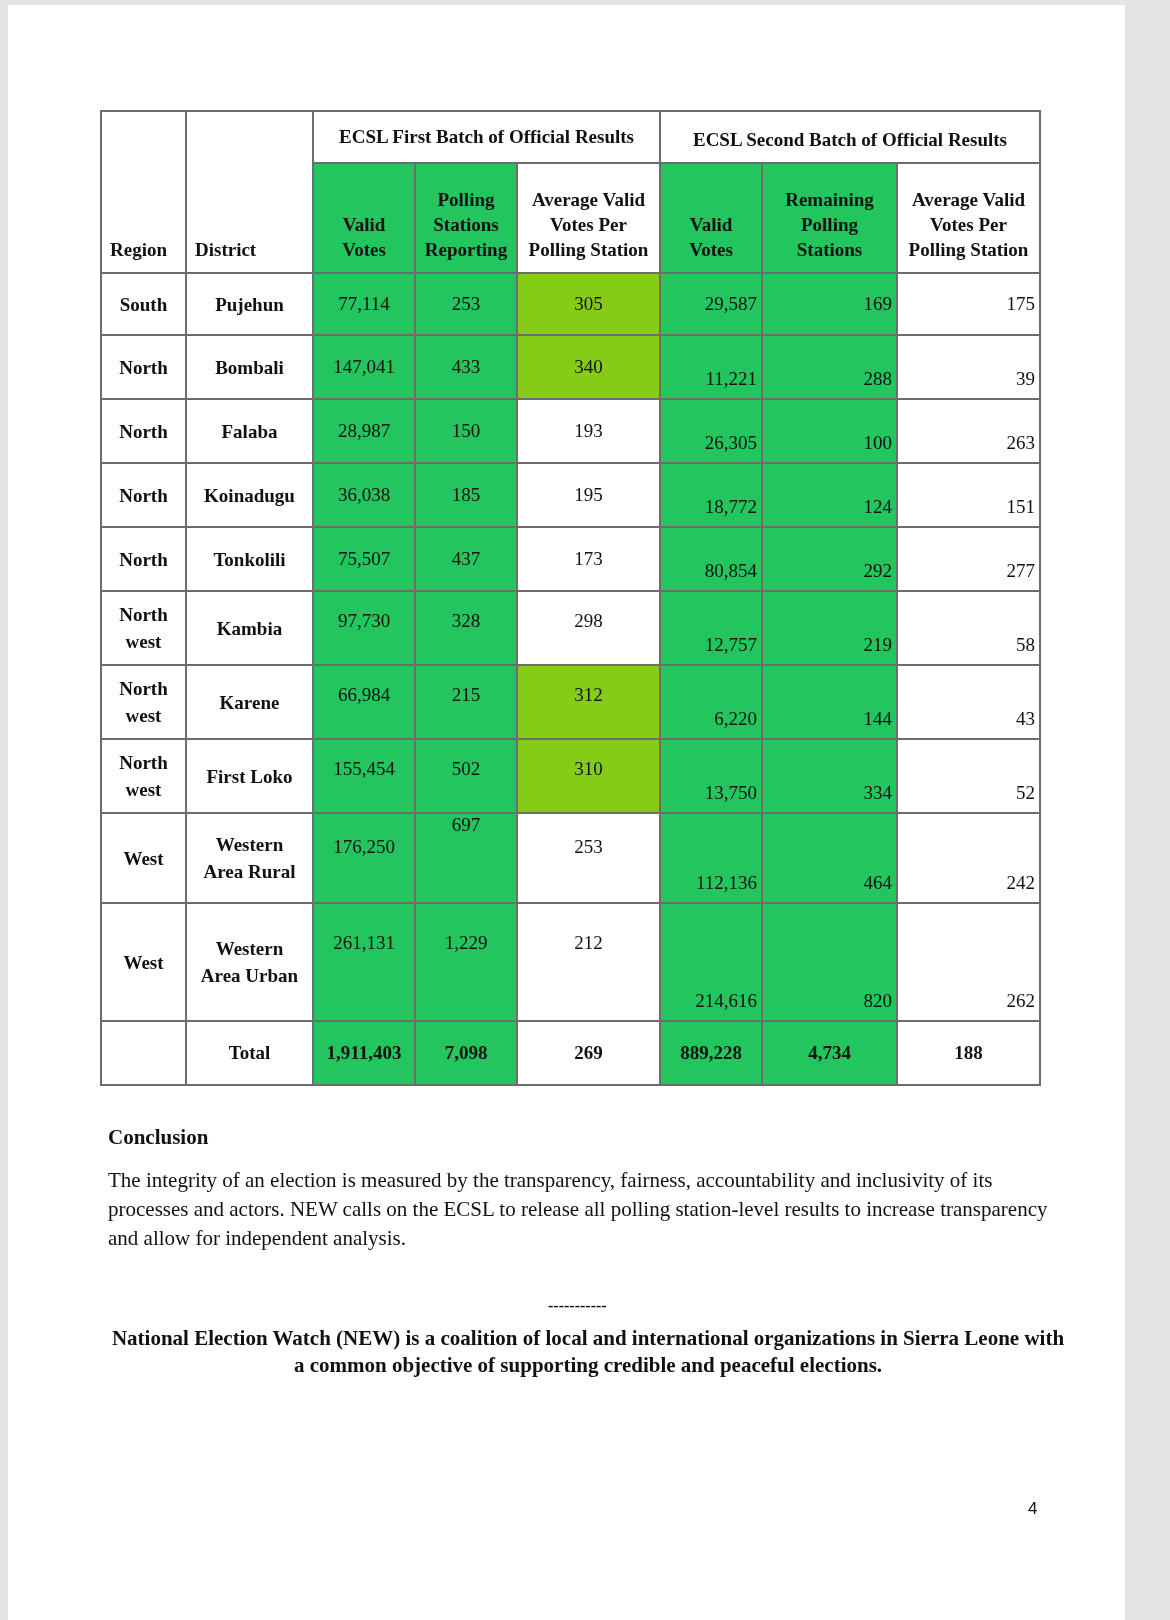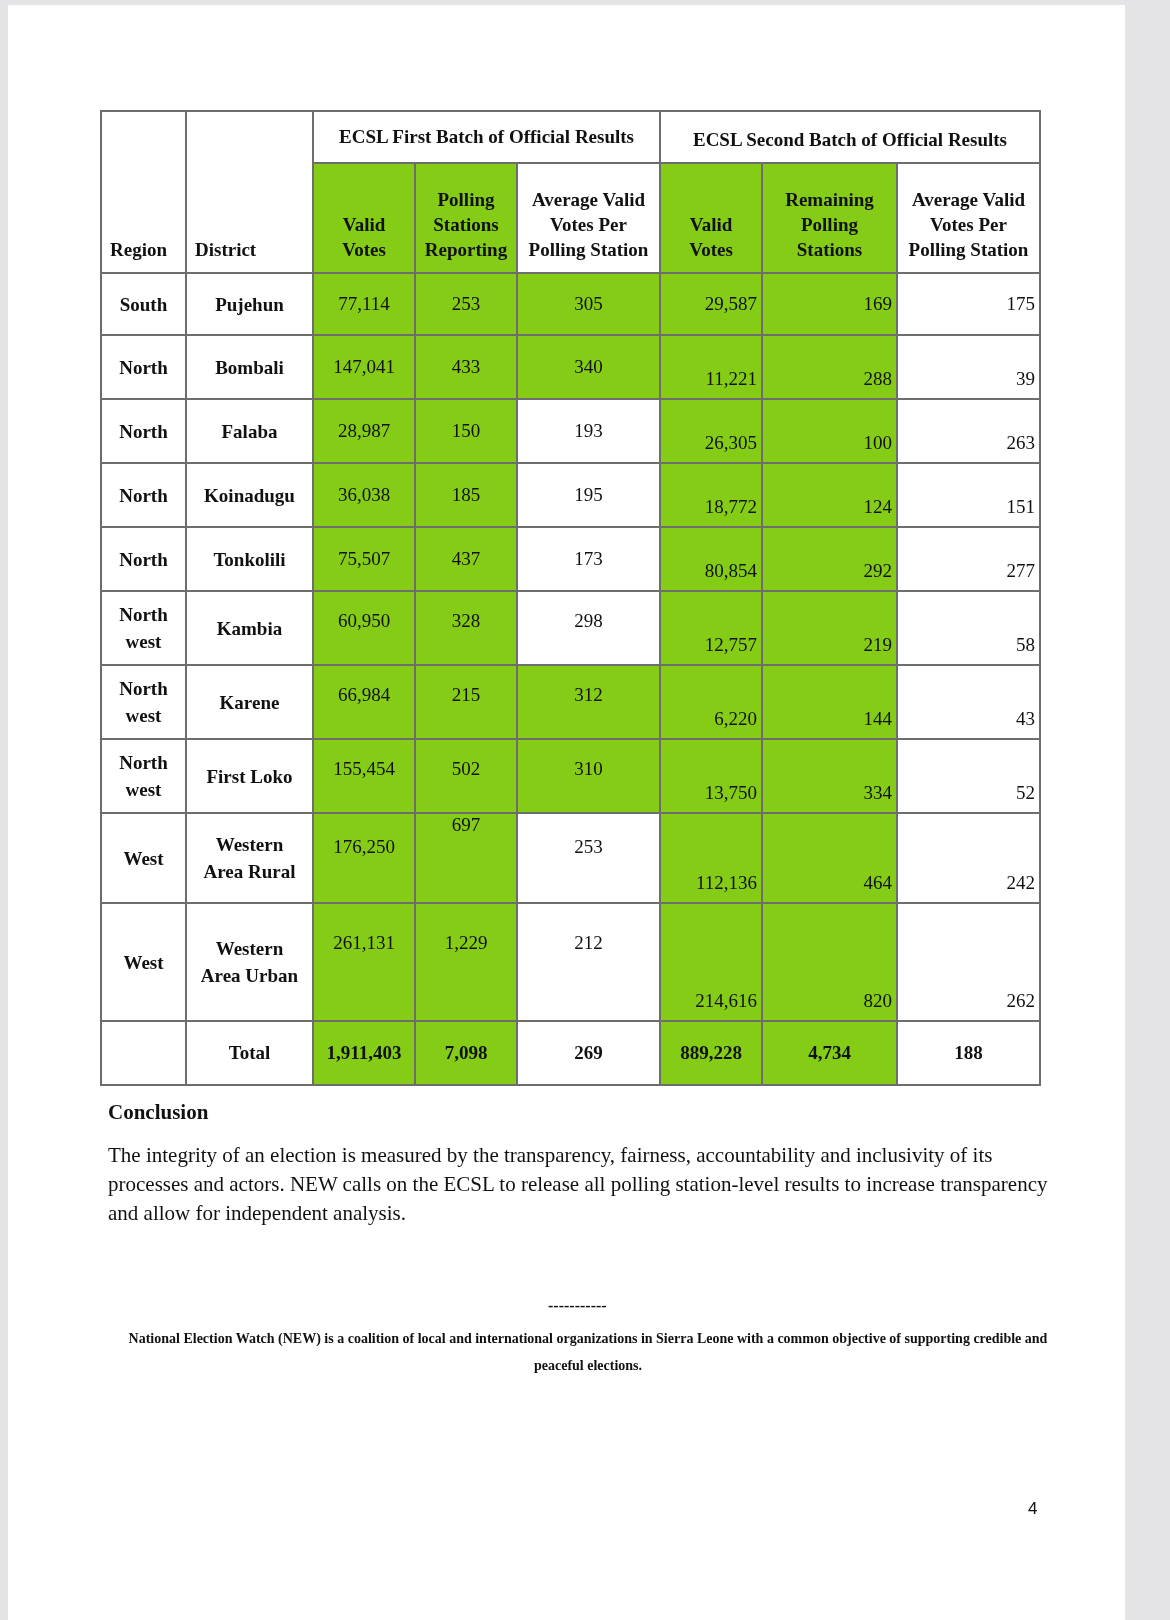--- a/index.html
+++ b/index.html
@@ -24,44 +24,44 @@
       font-size: 19px;
     }
     table.results td, table.results th {
       border: 2px solid #6d6d6d;
       padding: 0;
     }
     th { font-weight: bold; }
     .hdr-group { height: 44px; text-align: center; vertical-align: middle; background: #fff; }
     .hdr-sub { height: 98px; text-align: center; vertical-align: bottom; padding-bottom: 10px !important; line-height: 25px; }
     .hdr-left { text-align: left; vertical-align: bottom; padding: 0 8px 10px 8px !important; line-height: 25px; }
-    .gray { background: #84cc16; }
+    .gray { background: #22c55e; }
     .red { background: #84cc16; }
     .white { background: #fff; }
     .region-cell, .district-cell { font-weight: bold; text-align: center; line-height: 27px; }
     .num-mid { text-align: center; vertical-align: middle; }
     .num-low { text-align: right; vertical-align: bottom; padding: 0 4px 8px 4px !important; }
     .total-row td { font-weight: bold; text-align: center; vertical-align: middle; }
     .conclusion {
-      position: absolute; left: 100px; top: 1095px; width: 960px;
+      position: absolute; left: 100px; top: 1120px; width: 960px;
       font-size: 21px;
     }
     .conclusion h3 {
       margin: 0 0 16px 0; font-size: 21px; font-weight: bold;
     }
     .conclusion p {
       margin: 4px 0 16px 0; line-height: 29px;
     }
     .divider {
       position: absolute; left: 540px; top: 1292px;
       font-size: 16px; letter-spacing: 0px; font-weight: bold;
     }
     .footer-note {
       position: absolute; left: 100px; top: 1320px; width: 960px;
-      text-align: center; font-weight: bold; font-size: 14px; line-height: 27px;
+      text-align: center; font-weight: bold; font-size: 21px; line-height: 27px;
     }
     .page-num {
       position: absolute; left: 1020px; top: 1494px;
       font-family: "Liberation Sans", sans-serif; font-size: 17px;
     }
   </style>
 </head>
 <body>
 
 <div class="page">
@@ -162,21 +162,21 @@
           <td class="num-mid gray">75,507</td>
           <td class="num-mid gray">437</td>
           <td class="num-mid white">173</td>
           <td class="num-low gray">80,854</td>
           <td class="num-low gray">292</td>
           <td class="num-low white">277</td>
         </tr>
         <tr style="height: 74px;">
           <td class="region-cell white"><span>North</span><br><span>west</span></td>
           <td class="district-cell white"><span>Kambia</span></td>
-          <td class="num-mid gray" style="vertical-align: top; padding-top: 18px;">60,950</td>
+          <td class="num-mid gray" style="vertical-align: top; padding-top: 18px;">97,730</td>
           <td class="num-mid gray" style="vertical-align: top; padding-top: 18px;">328</td>
           <td class="num-mid white" style="vertical-align: top; padding-top: 18px;">298</td>
           <td class="num-low gray">12,757</td>
           <td class="num-low gray">219</td>
           <td class="num-low white">58</td>
         </tr>
         <tr style="height: 74px;">
           <td class="region-cell white"><span>North</span><br><span>west</span></td>
           <td class="district-cell white"><span>Karene</span></td>
           <td class="num-mid gray" style="vertical-align: top; padding-top: 18px;">66,984</td>

